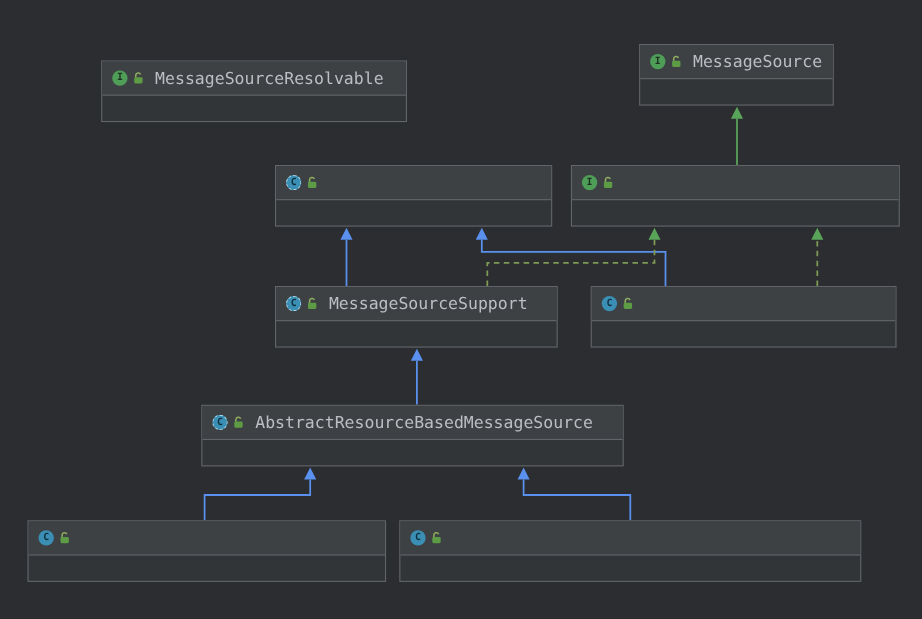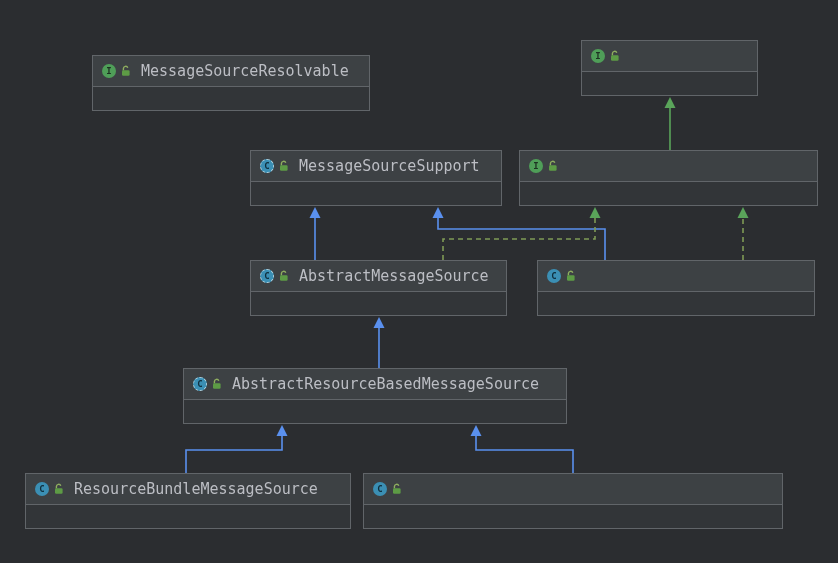--- a/index.html
+++ b/index.html
@@ -48,52 +48,52 @@
         </div>
         <div class="node-body"></div>
       </div>
       <div class="node" style="left: 581px; top: 40px; width: 177px;">
         <div class="node-header">
           <span class="cicon" style="background: rgb(79, 158, 88); color: rgb(29, 49, 34);">I</span>
           <svg class="lock" width="12" height="12" viewBox="0 0 12 12">
             <path d="M3.4 5.4 V3.6 a2.3 2.3 0 0 1 4.4 -0.9" fill="none" stroke="#8fae5f" stroke-width="1.4"></path>
             <rect x="2" y="5.2" width="7.6" height="5.6" rx="1.2" fill="#5d9b45"></rect>
           </svg>
+          <span class="label">MessageSource</span>
         </div>
         <div class="node-body"></div>
       </div>
       <div class="node" style="left: 250px; top: 150px; width: 252px;">
         <div class="node-header">
           <span class="cicon abstract" style="background: rgb(59, 143, 180); color: rgb(15, 47, 61);">C</span>
           <svg class="lock" width="12" height="12" viewBox="0 0 12 12">
             <path d="M3.4 5.4 V3.6 a2.3 2.3 0 0 1 4.4 -0.9" fill="none" stroke="#8fae5f" stroke-width="1.4"></path>
             <rect x="2" y="5.2" width="7.6" height="5.6" rx="1.2" fill="#5d9b45"></rect>
           </svg>
-          <span class="label">MessageSourceSupport</span>
         </div>
         <div class="node-body"></div>
       </div>
       <div class="node" style="left: 519px; top: 150px; width: 299px;">
         <div class="node-header">
           <span class="cicon" style="background: rgb(79, 158, 88); color: rgb(29, 49, 34);">I</span>
           <svg class="lock" width="12" height="12" viewBox="0 0 12 12">
             <path d="M3.4 5.4 V3.6 a2.3 2.3 0 0 1 4.4 -0.9" fill="none" stroke="#8fae5f" stroke-width="1.4"></path>
             <rect x="2" y="5.2" width="7.6" height="5.6" rx="1.2" fill="#5d9b45"></rect>
           </svg>
         </div>
         <div class="node-body"></div>
       </div>
       <div class="node" style="left: 250px; top: 260px; width: 257px;">
         <div class="node-header">
           <span class="cicon abstract" style="background: rgb(59, 143, 180); color: rgb(15, 47, 61);">C</span>
           <svg class="lock" width="12" height="12" viewBox="0 0 12 12">
             <path d="M3.4 5.4 V3.6 a2.3 2.3 0 0 1 4.4 -0.9" fill="none" stroke="#8fae5f" stroke-width="1.4"></path>
             <rect x="2" y="5.2" width="7.6" height="5.6" rx="1.2" fill="#5d9b45"></rect>
           </svg>
-          <span class="label">AbstractMessageSource</span>
+          <span class="label">MessageSourceSupport</span>
         </div>
         <div class="node-body"></div>
       </div>
       <div class="node" style="left: 537px; top: 260px; width: 278px;">
         <div class="node-header">
           <span class="cicon" style="background: rgb(59, 143, 180); color: rgb(15, 47, 61);">C</span>
           <svg class="lock" width="12" height="12" viewBox="0 0 12 12">
             <path d="M3.4 5.4 V3.6 a2.3 2.3 0 0 1 4.4 -0.9" fill="none" stroke="#8fae5f" stroke-width="1.4"></path>
             <rect x="2" y="5.2" width="7.6" height="5.6" rx="1.2" fill="#5d9b45"></rect>
           </svg>
@@ -111,21 +111,20 @@
         </div>
         <div class="node-body"></div>
       </div>
       <div class="node" style="left: 25px; top: 473px; width: 326px;">
         <div class="node-header">
           <span class="cicon" style="background: rgb(59, 143, 180); color: rgb(15, 47, 61);">C</span>
           <svg class="lock" width="12" height="12" viewBox="0 0 12 12">
             <path d="M3.4 5.4 V3.6 a2.3 2.3 0 0 1 4.4 -0.9" fill="none" stroke="#8fae5f" stroke-width="1.4"></path>
             <rect x="2" y="5.2" width="7.6" height="5.6" rx="1.2" fill="#5d9b45"></rect>
           </svg>
-          <span class="label">ResourceBundleMessageSource</span>
         </div>
         <div class="node-body"></div>
       </div>
       <div class="node" style="left: 363px; top: 473px; width: 420px;">
         <div class="node-header">
           <span class="cicon" style="background: rgb(59, 143, 180); color: rgb(15, 47, 61);">C</span>
           <svg class="lock" width="12" height="12" viewBox="0 0 12 12">
             <path d="M3.4 5.4 V3.6 a2.3 2.3 0 0 1 4.4 -0.9" fill="none" stroke="#8fae5f" stroke-width="1.4"></path>
             <rect x="2" y="5.2" width="7.6" height="5.6" rx="1.2" fill="#5d9b45"></rect>
           </svg>

